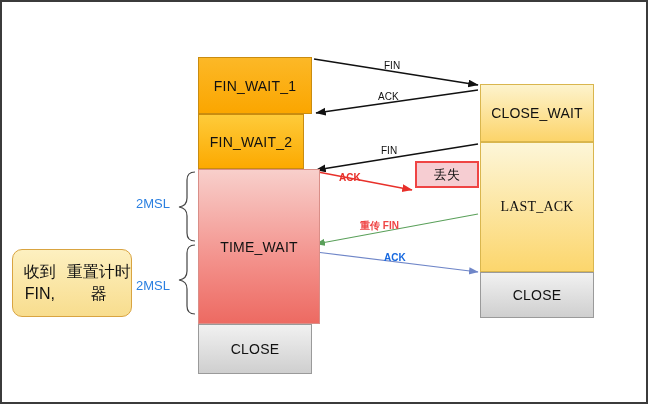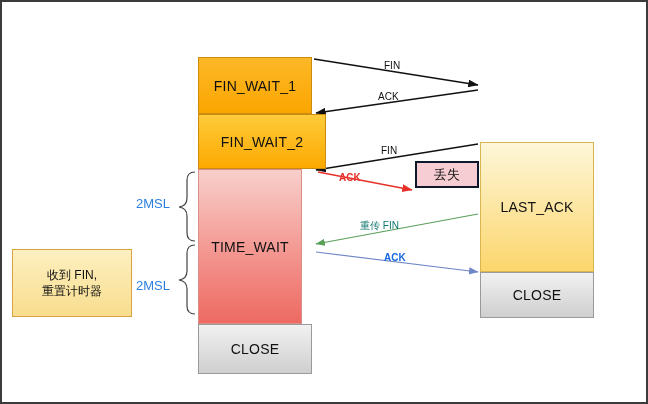--- a/index.html
+++ b/index.html
@@ -21,62 +21,62 @@
     font-size:14px;color:#111;
     border:1px solid #9a9a9a;
     letter-spacing:.2px;
     white-space:nowrap;
   }
 
   
   #fin-wait-1{left:196px;top:55px;width:114px;height:57px;
     background:linear-gradient(180deg,#fcb827 0%,#fba600 100%);
     border-color:#c98c10;}
-  #fin-wait-2{left:196px;top:112px;width:128px;height:55px;
+  #fin-wait-2{left:196px;top:112px;width:106px;height:55px;
     background:linear-gradient(180deg,#fecb3a 0%,#fca900 100%);
     border-color:#c98c10;}
-  #time-wait{left:196px;top:167px;width:104px;height:155px;
+  #time-wait{left:196px;top:167px;width:122px;height:155px;
     background:linear-gradient(180deg,#f8cfcb 0%,#f3908a 60%,#ed6a62 100%);
     border-color:#d98e88;}
   #close-left{left:196px;top:322px;width:114px;height:50px;
     background:linear-gradient(180deg,#f1f1f1 0%,#cfcfcf 100%);
     border-color:#9a9a9a;}
 
   
   #close-wait{left:478px;top:82px;width:114px;height:58px;
     background:linear-gradient(180deg,#fdf3cc 0%,#fcd46a 100%);
     border-color:#d9b64e;}
   #last-ack{left:478px;top:140px;width:114px;height:130px;
     background:linear-gradient(180deg,#fdf6d8 0%,#fcd66d 100%);
-    border-color:#d9b64e;}
+    border-color:#d9b64e;font-family:Liberation Serif, serif;}
   #close-right{left:478px;top:270px;width:114px;height:46px;
     background:linear-gradient(180deg,#f1f1f1 0%,#cfcfcf 100%);
     border-color:#9a9a9a;}
 
   
   #lost-box{left:413px;top:159px;width:64px;height:27px;
-    background:#f6cdd2;border:2px solid #0f172a;font-size:13px;}
+    background:#f6cdd2;border:2px solid #ef4444;font-size:13px;}
 
   
   #note-box{
     position:absolute;left:10px;top:247px;width:120px;height:68px;
     box-sizing:border-box;
     background:linear-gradient(180deg,#fdf0c0 0%,#f8dd8e 100%);
-    border:1px solid #d9a441;border-radius:0;
-    display:flex;flex-direction:column;align-items:center;justify-content:center;
-    font-size:12px;color:#111;line-height:1.35;text-align:center;
+    border:1px solid #d9a441;border-radius:10px;
+    display:flex;flex-direction:row;align-items:center;justify-content:center;
+    font-size:16px;color:#111;line-height:1.35;text-align:center;
   }
 
   .svg-layer{position:absolute;left:0;top:0;width:648px;height:404px;
     pointer-events:none;}
 
   .lbl{position:absolute;font-size:10px;white-space:nowrap;}
   .lbl-black{color:#111;}
   .lbl-red{color:#e8302a;font-weight:bold;}
-  .lbl-green{color:#0f766e;font-weight:normal;}
+  .lbl-green{color:#ef4444;font-weight:bold;}
   .lbl-blue{color:#1769e0;font-weight:bold;}
   .lbl-msl{color:#2a7fe0;font-size:13px;font-weight:normal;}
 </style>
 </head>
 <body>
 
 <div id="canvas">
 
   <svg class="svg-layer" viewBox="0 0 648 404" xmlns="http://www.w3.org/2000/svg">
     <defs>
@@ -108,20 +108,21 @@
 
     <path d="M193,170 q-8,0 -8,8 L185,196 q0,8 -8,9 q8,1 8,9 L185,231 q0,8 8,8" fill="none" stroke="#444" stroke-width="1.2"></path>
     <path d="M193,243 q-8,0 -8,8 L185,269 q0,8 -8,9 q8,1 8,9 L185,304 q0,8 8,8" fill="none" stroke="#444" stroke-width="1.2"></path>
   </svg>
 
   <div class="state-box" id="fin-wait-1">FIN_WAIT_1</div>
   <div class="state-box" id="fin-wait-2">FIN_WAIT_2</div>
   <div class="state-box" id="time-wait">TIME_WAIT</div>
   <div class="state-box" id="close-left">CLOSE</div>
 
+  <div class="state-box" id="close-wait">CLOSE_WAIT</div>
   <div class="state-box" id="last-ack">LAST_ACK</div>
   <div class="state-box" id="close-right">CLOSE</div>
 
   <div class="state-box" id="lost-box">丢失</div>
 
   <span class="lbl lbl-black" style="left:382px;top:58px;">FIN</span>
   <span class="lbl lbl-black" style="left:376px;top:89px;">ACK</span>
   <span class="lbl lbl-black" style="left:379px;top:143px;">FIN</span>
   <span class="lbl lbl-red" style="left:337px;top:170px;">ACK</span>
   <span class="lbl lbl-green" style="left:358px;top:217px;">重传 FIN</span>

